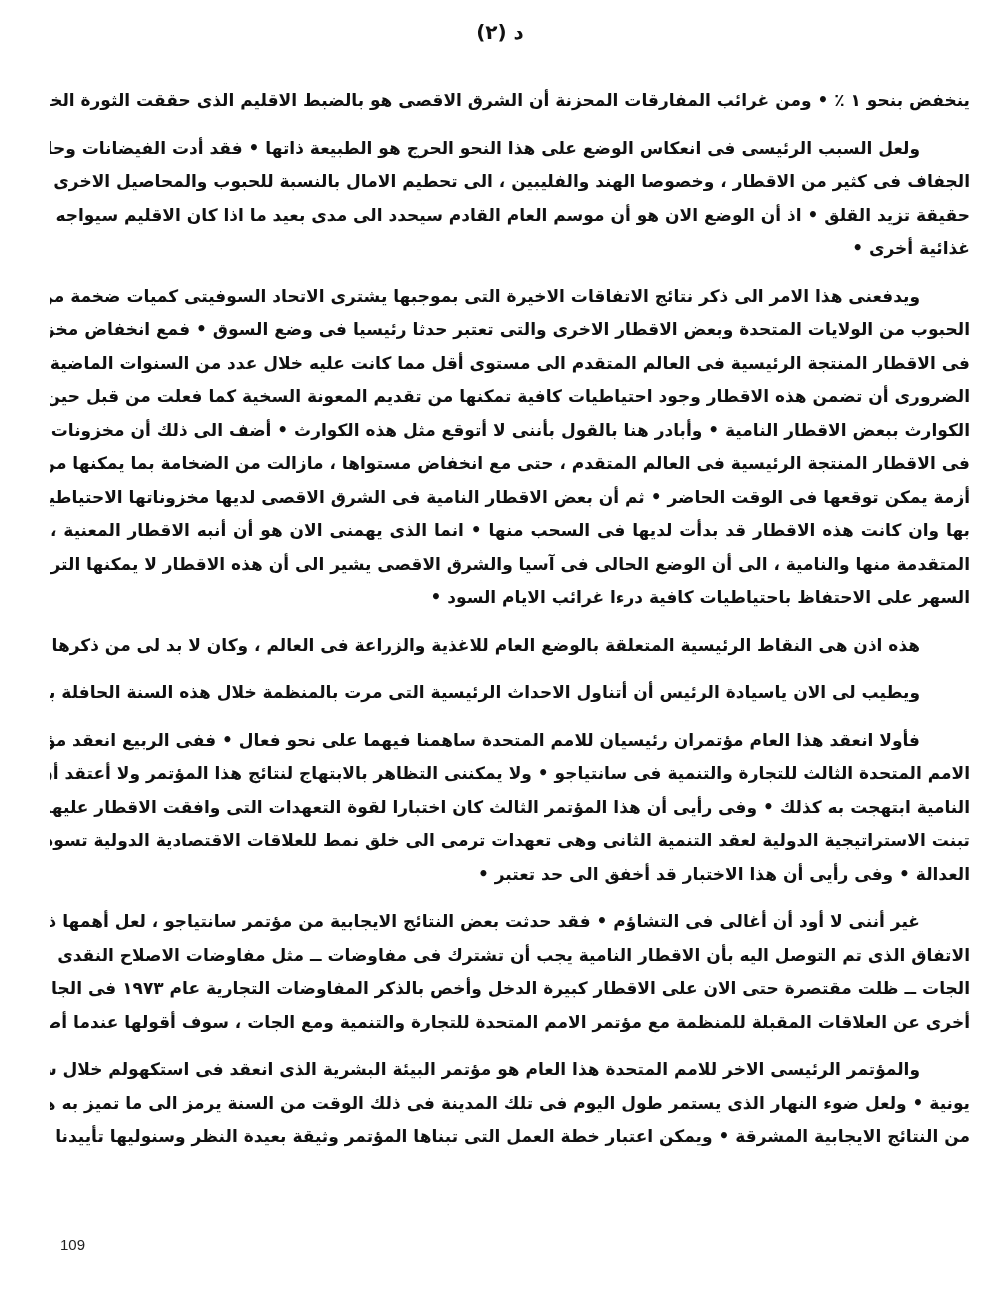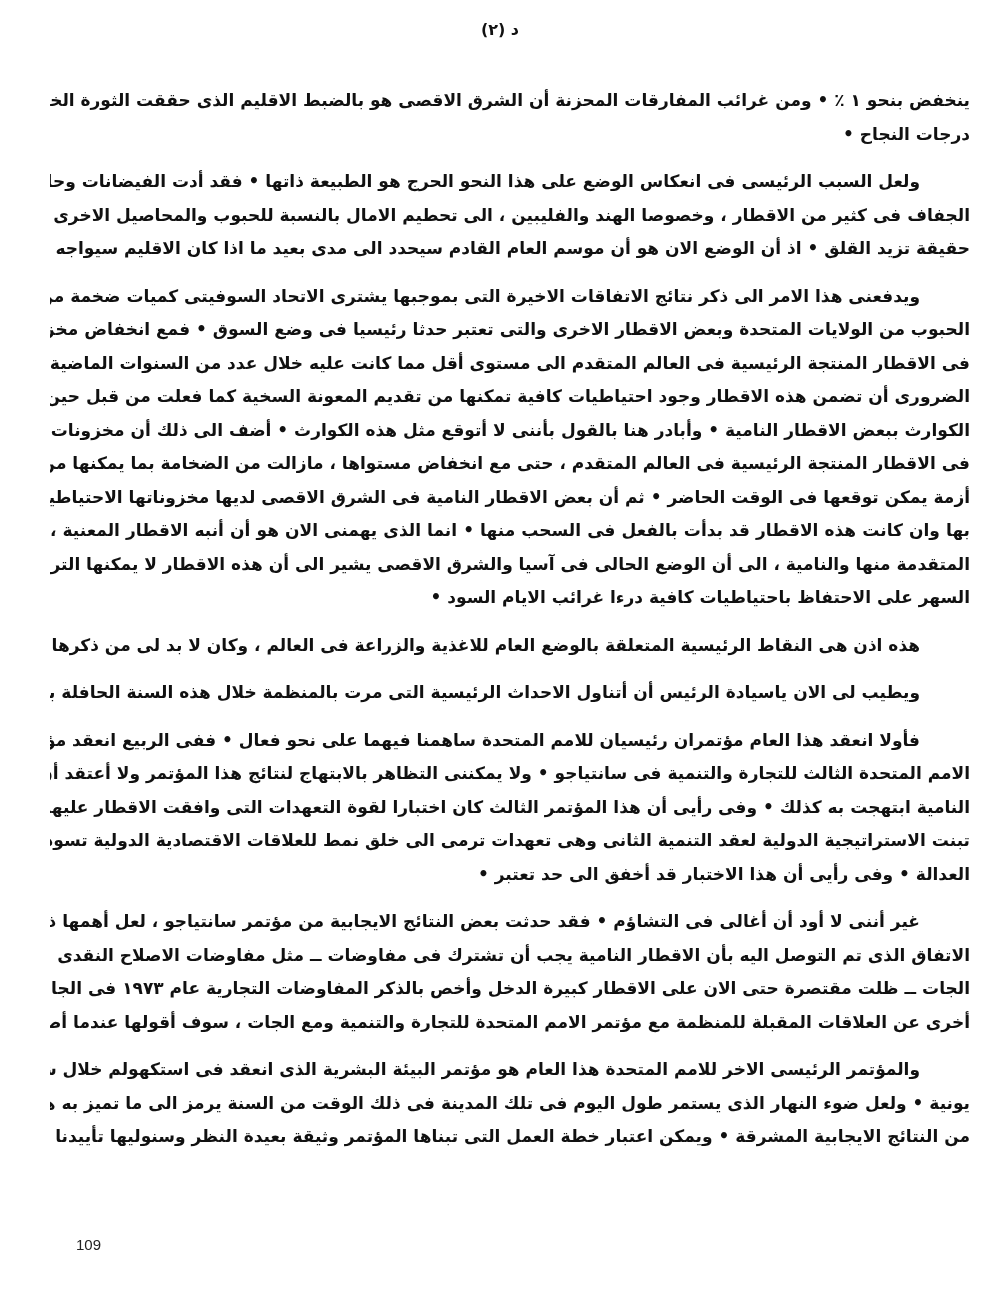--- a/index.html
+++ b/index.html
@@ -1,54 +1,54 @@
 <!DOCTYPE html>
 <html><head>
 <meta charset="utf-8">
 <style>
   html, body { margin: 0; padding: 0; background: #ffffff; }
   body { width: 1000px; height: 1297px; position: relative; overflow: hidden;
          font-family: "DejaVu Sans", sans-serif; color: #111111; }
   .page { position: absolute; left: 0; top: 0; width: 1000px; height: 1297px; }
   .header { position: absolute; top: 20px; left: 0; width: 1000px; text-align: center;
-            font-size: 16px; font-weight: bold; direction: rtl; }
+            font-size: 20px; font-weight: bold; direction: rtl; }
   .body-text { position: absolute; left: 50px; top: 84px; width: 920px; direction: rtl; }
   .para { margin: 0 0 14px 0; }
   .line { display: block; height: 33.5px; line-height: 33.5px; font-size: 17px; font-weight: bold;
           white-space: nowrap; text-align: justify; text-align-last: justify; direction: rtl; overflow: hidden; }
   .line.last { text-align-last: right; }
   .line.indent { padding-right: 50px; }
-  .page-number { position: absolute; left: 76px; top: 1236px; font-size: 15px;
+  .page-number { position: absolute; left: 60px; top: 1236px; font-size: 15px;
                  font-family: "Liberation Sans", sans-serif; color: #222; }
 </style>
 </head>
 <body>
 
 <div class="page">
   <div class="header">د (٢)</div>
 
   <div class="body-text">
     <div class="para">
       <span class="line">ينخفض بنحو ١ ٪ • ومن غرائب المفارقات المحزنة أن الشرق الاقصى هو بالضبط الاقليم الذى حققت الثورة الخضراء فيه أبعد</span>
-      <span class="line last">درجات النجاح •</span>
     </div>
     <div class="para">
       <span class="line indent">ولعل السبب الرئيسى فى انعكاس الوضع على هذا النحو الحرج هو الطبيعة ذاتها • فقد أدت الفيضانات وحالات</span>
       <span class="line">الجفاف فى كثير من الاقطار ، وخصوصا الهند والفليبين ، الى تحطيم الامال بالنسبة للحبوب والمحاصيل الاخرى • وهذه</span>
       <span class="line">حقيقة تزيد القلق • اذ أن الوضع الان هو أن موسم العام القادم سيحدد الى مدى بعيد ما اذا كان الاقليم سيواجه أزمة</span>
+      <span class="line last">غذائية أخرى •</span>
     </div>
     <div class="para">
       <span class="line indent">ويدفعنى هذا الامر الى ذكر نتائج الاتفاقات الاخيرة التى بموجبها يشترى الاتحاد السوفيتى كميات ضخمة من</span>
       <span class="line">الحبوب من الولايات المتحدة وبعض الاقطار الاخرى والتى تعتبر حدثا رئيسيا فى وضع السوق • فمع انخفاض مخزونات الحبوب</span>
       <span class="line">فى الاقطار المنتجة الرئيسية فى العالم المتقدم الى مستوى أقل مما كانت عليه خلال عدد من السنوات الماضية يصبح من</span>
       <span class="line">الضرورى أن تضمن هذه الاقطار وجود احتياطيات كافية تمكنها من تقديم المعونة السخية كما فعلت من قبل حين حلت</span>
       <span class="line">الكوارث ببعض الاقطار النامية • وأبادر هنا بالقول بأننى لا أتوقع مثل هذه الكوارث • أضف الى ذلك أن مخزونات الاحتياطى</span>
       <span class="line">فى الاقطار المنتجة الرئيسية فى العالم المتقدم ، حتى مع انخفاض مستواها ، مازالت من الضخامة بما يمكنها من مواجهة أية</span>
       <span class="line">أزمة يمكن توقعها فى الوقت الحاضر • ثم أن بعض الاقطار النامية فى الشرق الاقصى لديها مخزوناتها الاحتياطية الخاصة</span>
-      <span class="line">بها وان كانت هذه الاقطار قد بدأت بالفعل فى السحب منها • انما الذى يهمنى الان هو أن أنبه الاقطار المعنية ،</span>
+      <span class="line">بها وان كانت هذه الاقطار قد بدأت لديها فى السحب منها • انما الذى يهمنى الان هو أن أنبه الاقطار المعنية ،</span>
       <span class="line">المتقدمة منها والنامية ، الى أن الوضع الحالى فى آسيا والشرق الاقصى يشير الى أن هذه الاقطار لا يمكنها التراخى فى</span>
       <span class="line last">السهر على الاحتفاظ باحتياطيات كافية درءا غرائب الايام السود •</span>
     </div>
     <div class="para">
       <span class="line indent last">هذه اذن هى النقاط الرئيسية المتعلقة بالوضع العام للاغذية والزراعة فى العالم ، وكان لا بد لى من ذكرها اليوم•</span>
     </div>
     <div class="para">
       <span class="line indent last">ويطيب لى الان ياسيادة الرئيس أن أتناول الاحداث الرئيسية التى مرت بالمنظمة خلال هذه السنة الحافلة بالنشاط•</span>
     </div>
     <div class="para">

